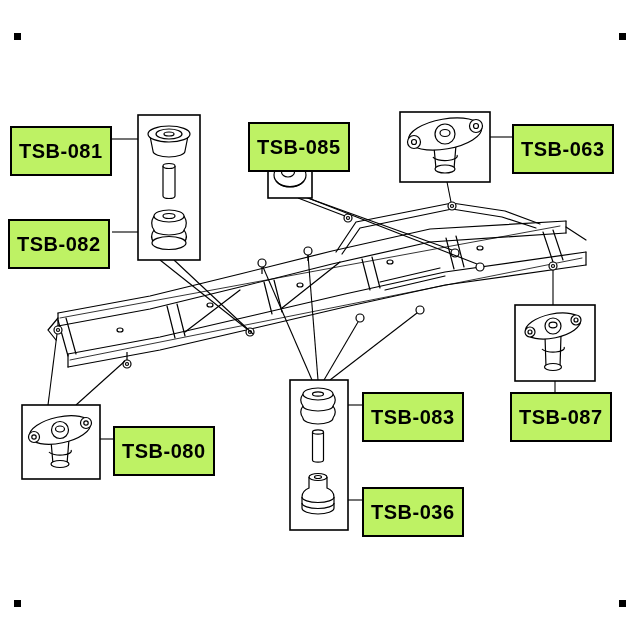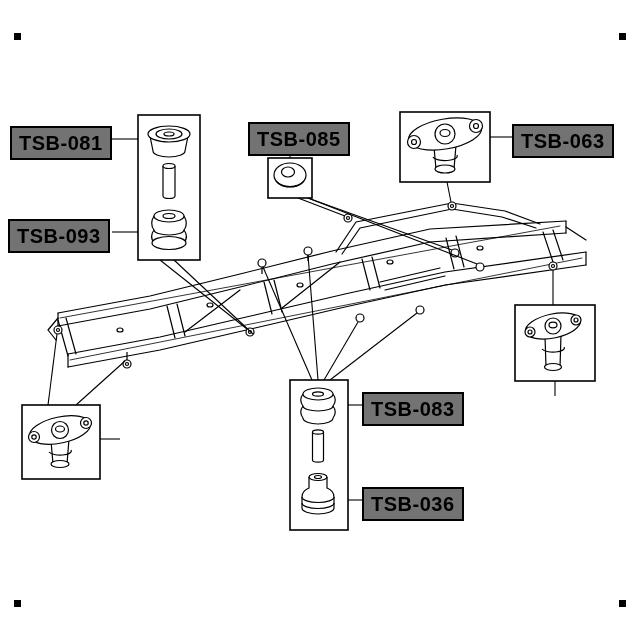--- a/index.html
+++ b/index.html
@@ -7,26 +7,26 @@
     position:relative;
     width:640px;height:640px;
     background:var(--background,#ffffff);
     font-family:"Liberation Sans",sans-serif;
     overflow:hidden;
   }
   .stage svg{position:absolute;left:0;top:0;}
   .part-label{
     position:absolute;
     border:2px solid var(--line,#000);
-    background:#737373;
+    background:#bef264;
     color:var(--line,#000);
     font-weight:bold;
     font-size:20px;
     line-height:22px;
-    padding:4px 7px;
+    padding:12px 7px;
     letter-spacing:.5px;
     white-space:nowrap;
     z-index:2;
   }
   .lbl-081{left:10px;top:126px;}
   .lbl-082{left:8px;top:219px;}
   .lbl-085{left:248px;top:122px;}
   .lbl-086{left:512px;top:124px;}
   .lbl-080{left:113px;top:426px;}
   .lbl-083{left:362px;top:392px;}
@@ -225,18 +225,20 @@
 
     <g fill="#000">
       <rect x="14" y="33" width="7" height="7"></rect>
       <rect x="619" y="33" width="7" height="7"></rect>
       <rect x="14" y="600" width="7" height="7"></rect>
       <rect x="619" y="600" width="7" height="7"></rect>
     </g>
   </svg>
 
   <div class="part-label lbl-081">TSB-081</div>
-  <div class="part-label lbl-082">TSB-093</div>
+  <div class="part-label lbl-082">TSB-082</div>
   <div class="part-label lbl-085">TSB-085</div>
   <div class="part-label lbl-086">TSB-063</div>
+  <div class="part-label lbl-080">TSB-080</div>
   <div class="part-label lbl-083">TSB-083</div>
   <div class="part-label lbl-084">TSB-036</div>
+  <div class="part-label lbl-087">TSB-087</div>
 </div>
 
 </body></html>

